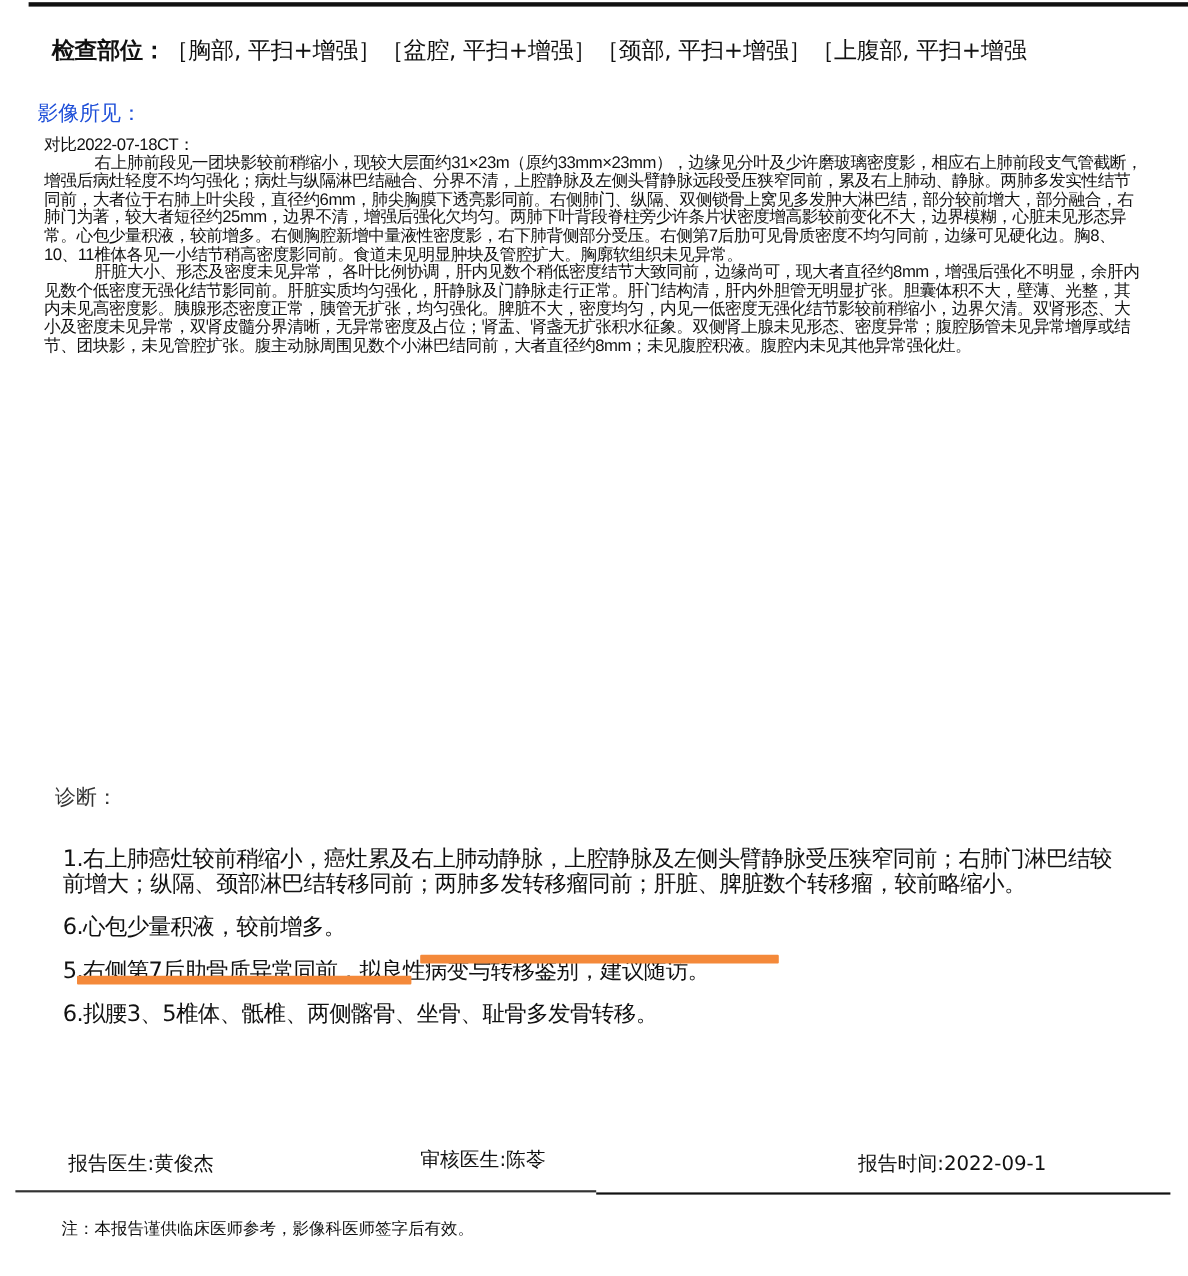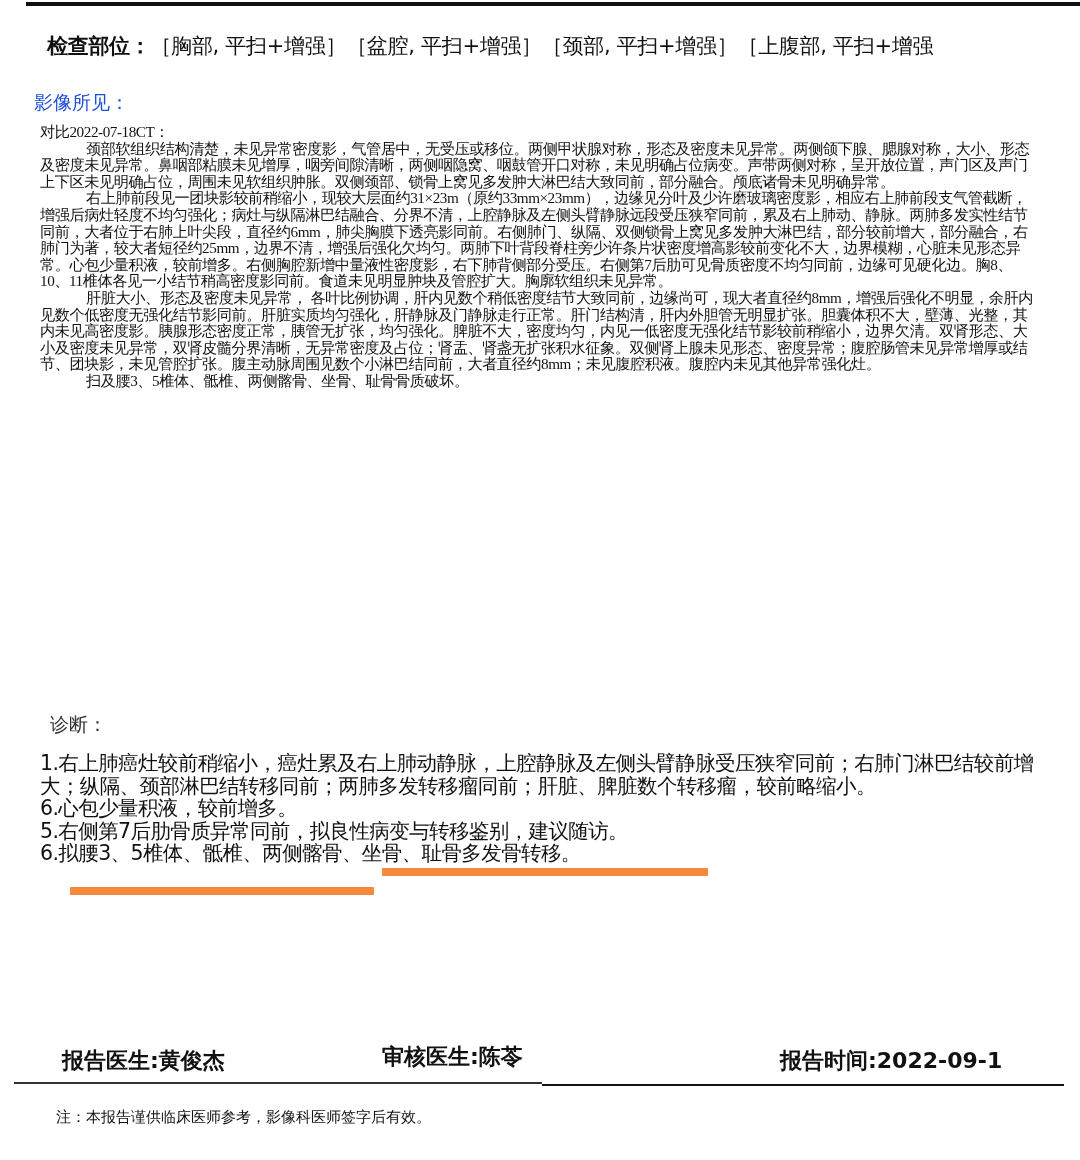--- a/index.html
+++ b/index.html
@@ -1,49 +1,47 @@
 <!DOCTYPE html>
 <html><head>
 <meta charset="utf-8">
 <style>
   html, body { margin:0; padding:0; background:#ffffff; }
   body { width:1080px; height:1160px; position:relative; overflow:hidden; color:#111; font-family:"DejaVu Sans", sans-serif; }
   .top-rule { position:absolute; left:26px; right:0; top:2px; height:4px; background:#111; }
   .exam { position:absolute; left:34px; top:32px; font-size:21px; white-space:nowrap; letter-spacing:-0.3px;margin-left:13px; }
   .exam .lbl { font-weight:bold; }
   .findings-title { position:absolute; left:34px; top:90px; font-size:19px; color:#1d4ed8; }
-  .findings { position:absolute; left:40px; top:124px; width:1000px; font-family:Liberation Serif, serif; font-size:15.2px; line-height:16.6px; letter-spacing:-0.45px; }
+  .findings { position:absolute; left:40px; top:124px; width:1000px; font-family:Liberation Sans, sans-serif; font-size:15.2px; line-height:16.6px; letter-spacing:-0.45px; }
   .findings p { margin:0; }
   .findings .indent { text-indent:46px; }
   .diag-title { position:absolute; left:50px; top:712px; font-size:19px; color:#333; }
   .diag { position:absolute; left:40px; top:752px; width:1000px; font-size:20.5px; line-height:22.5px; letter-spacing:-0.6px; }
-  .diag p { margin:0; }
+  .diag p { margin:17px; }
   .hl { position:absolute; height:8px; background:#f4893a; border-radius:1px; }
-  .footer { position:absolute; top:1046px; font-size:22px; font-weight:bold; white-space:nowrap; }
+  .footer { position:absolute; top:1046px; font-size:18px; font-weight:normal; white-space:nowrap; }
   .rule-left { position:absolute; left:14px; width:528px; top:1082px; height:2px; background:#333; }
   .rule-right { position:absolute; left:542px; width:522px; top:1084px; height:2px; background:#111; }
   .note { position:absolute; left:56px; top:1108px; font-size:15px; }
 </style>
 </head>
 <body>
 
 <div class="top-rule"></div>
 
 <div class="exam">
   <span class="lbl">检查部位：</span><span>［胸部, 平扫+增强］［盆腔, 平扫+增强］［颈部, 平扫+增强］［上腹部, 平扫+增强</span>
 </div>
 
 <div class="findings-title">影像所见：</div>
 
 <div class="findings">
   <p>对比2022-07-18CT：</p>
-  <p class="indent">颈部软组织结构清楚，未见异常密度影，气管居中，无受压或移位。两侧甲状腺对称，形态及密度未见异常。两侧颌下腺、腮腺对称，大小、形态及密度未见异常。鼻咽部粘膜未见增厚，咽旁间隙清晰，两侧咽隐窝、咽鼓管开口对称，未见明确占位病变。声带两侧对称，呈开放位置，声门区及声门上下区未见明确占位，周围未见软组织肿胀。双侧颈部、锁骨上窝见多发肿大淋巴结大致同前，部分融合。颅底诸骨未见明确异常。</p>
   <p class="indent">右上肺前段见一团块影较前稍缩小，现较大层面约31×23m（原约33mm×23mm），边缘见分叶及少许磨玻璃密度影，相应右上肺前段支气管截断，增强后病灶轻度不均匀强化；病灶与纵隔淋巴结融合、分界不清，上腔静脉及左侧头臂静脉远段受压狭窄同前，累及右上肺动、静脉。两肺多发实性结节同前，大者位于右肺上叶尖段，直径约6mm，肺尖胸膜下透亮影同前。右侧肺门、纵隔、双侧锁骨上窝见多发肿大淋巴结，部分较前增大，部分融合，右肺门为著，较大者短径约25mm，边界不清，增强后强化欠均匀。两肺下叶背段脊柱旁少许条片状密度增高影较前变化不大，边界模糊，心脏未见形态异常。心包少量积液，较前增多。右侧胸腔新增中量液性密度影，右下肺背侧部分受压。右侧第7后肋可见骨质密度不均匀同前，边缘可见硬化边。胸8、10、11椎体各见一小结节稍高密度影同前。食道未见明显肿块及管腔扩大。胸廓软组织未见异常。</p>
   <p class="indent">肝脏大小、形态及密度未见异常， 各叶比例协调，肝内见数个稍低密度结节大致同前，边缘尚可，现大者直径约8mm，增强后强化不明显，余肝内见数个低密度无强化结节影同前。肝脏实质均匀强化，肝静脉及门静脉走行正常。肝门结构清，肝内外胆管无明显扩张。胆囊体积不大，壁薄、光整，其内未见高密度影。胰腺形态密度正常，胰管无扩张，均匀强化。脾脏不大，密度均匀，内见一低密度无强化结节影较前稍缩小，边界欠清。双肾形态、大小及密度未见异常，双肾皮髓分界清晰，无异常密度及占位；肾盂、肾盏无扩张积水征象。双侧肾上腺未见形态、密度异常；腹腔肠管未见异常增厚或结节、团块影，未见管腔扩张。腹主动脉周围见数个小淋巴结同前，大者直径约8mm；未见腹腔积液。腹腔内未见其他异常强化灶。</p>
-  <p class="indent">扫及腰3、5椎体、骶椎、两侧髂骨、坐骨、耻骨骨质破坏。</p>
 </div>
 
 <div class="diag-title">诊断：</div>
 
 <div class="diag">
   <p>1.右上肺癌灶较前稍缩小，癌灶累及右上肺动静脉，上腔静脉及左侧头臂静脉受压狭窄同前；右肺门淋巴结较前增大；纵隔、颈部淋巴结转移同前；两肺多发转移瘤同前；肝脏、脾脏数个转移瘤，较前略缩小。</p>
   <p>6.心包少量积液，较前增多。</p>
   <p>5.右侧第7后肋骨质异常同前，拟良性病变与转移鉴别，建议随访。</p>
   <p>6.拟腰3、5椎体、骶椎、两侧髂骨、坐骨、耻骨多发骨转移。</p>
 </div>

